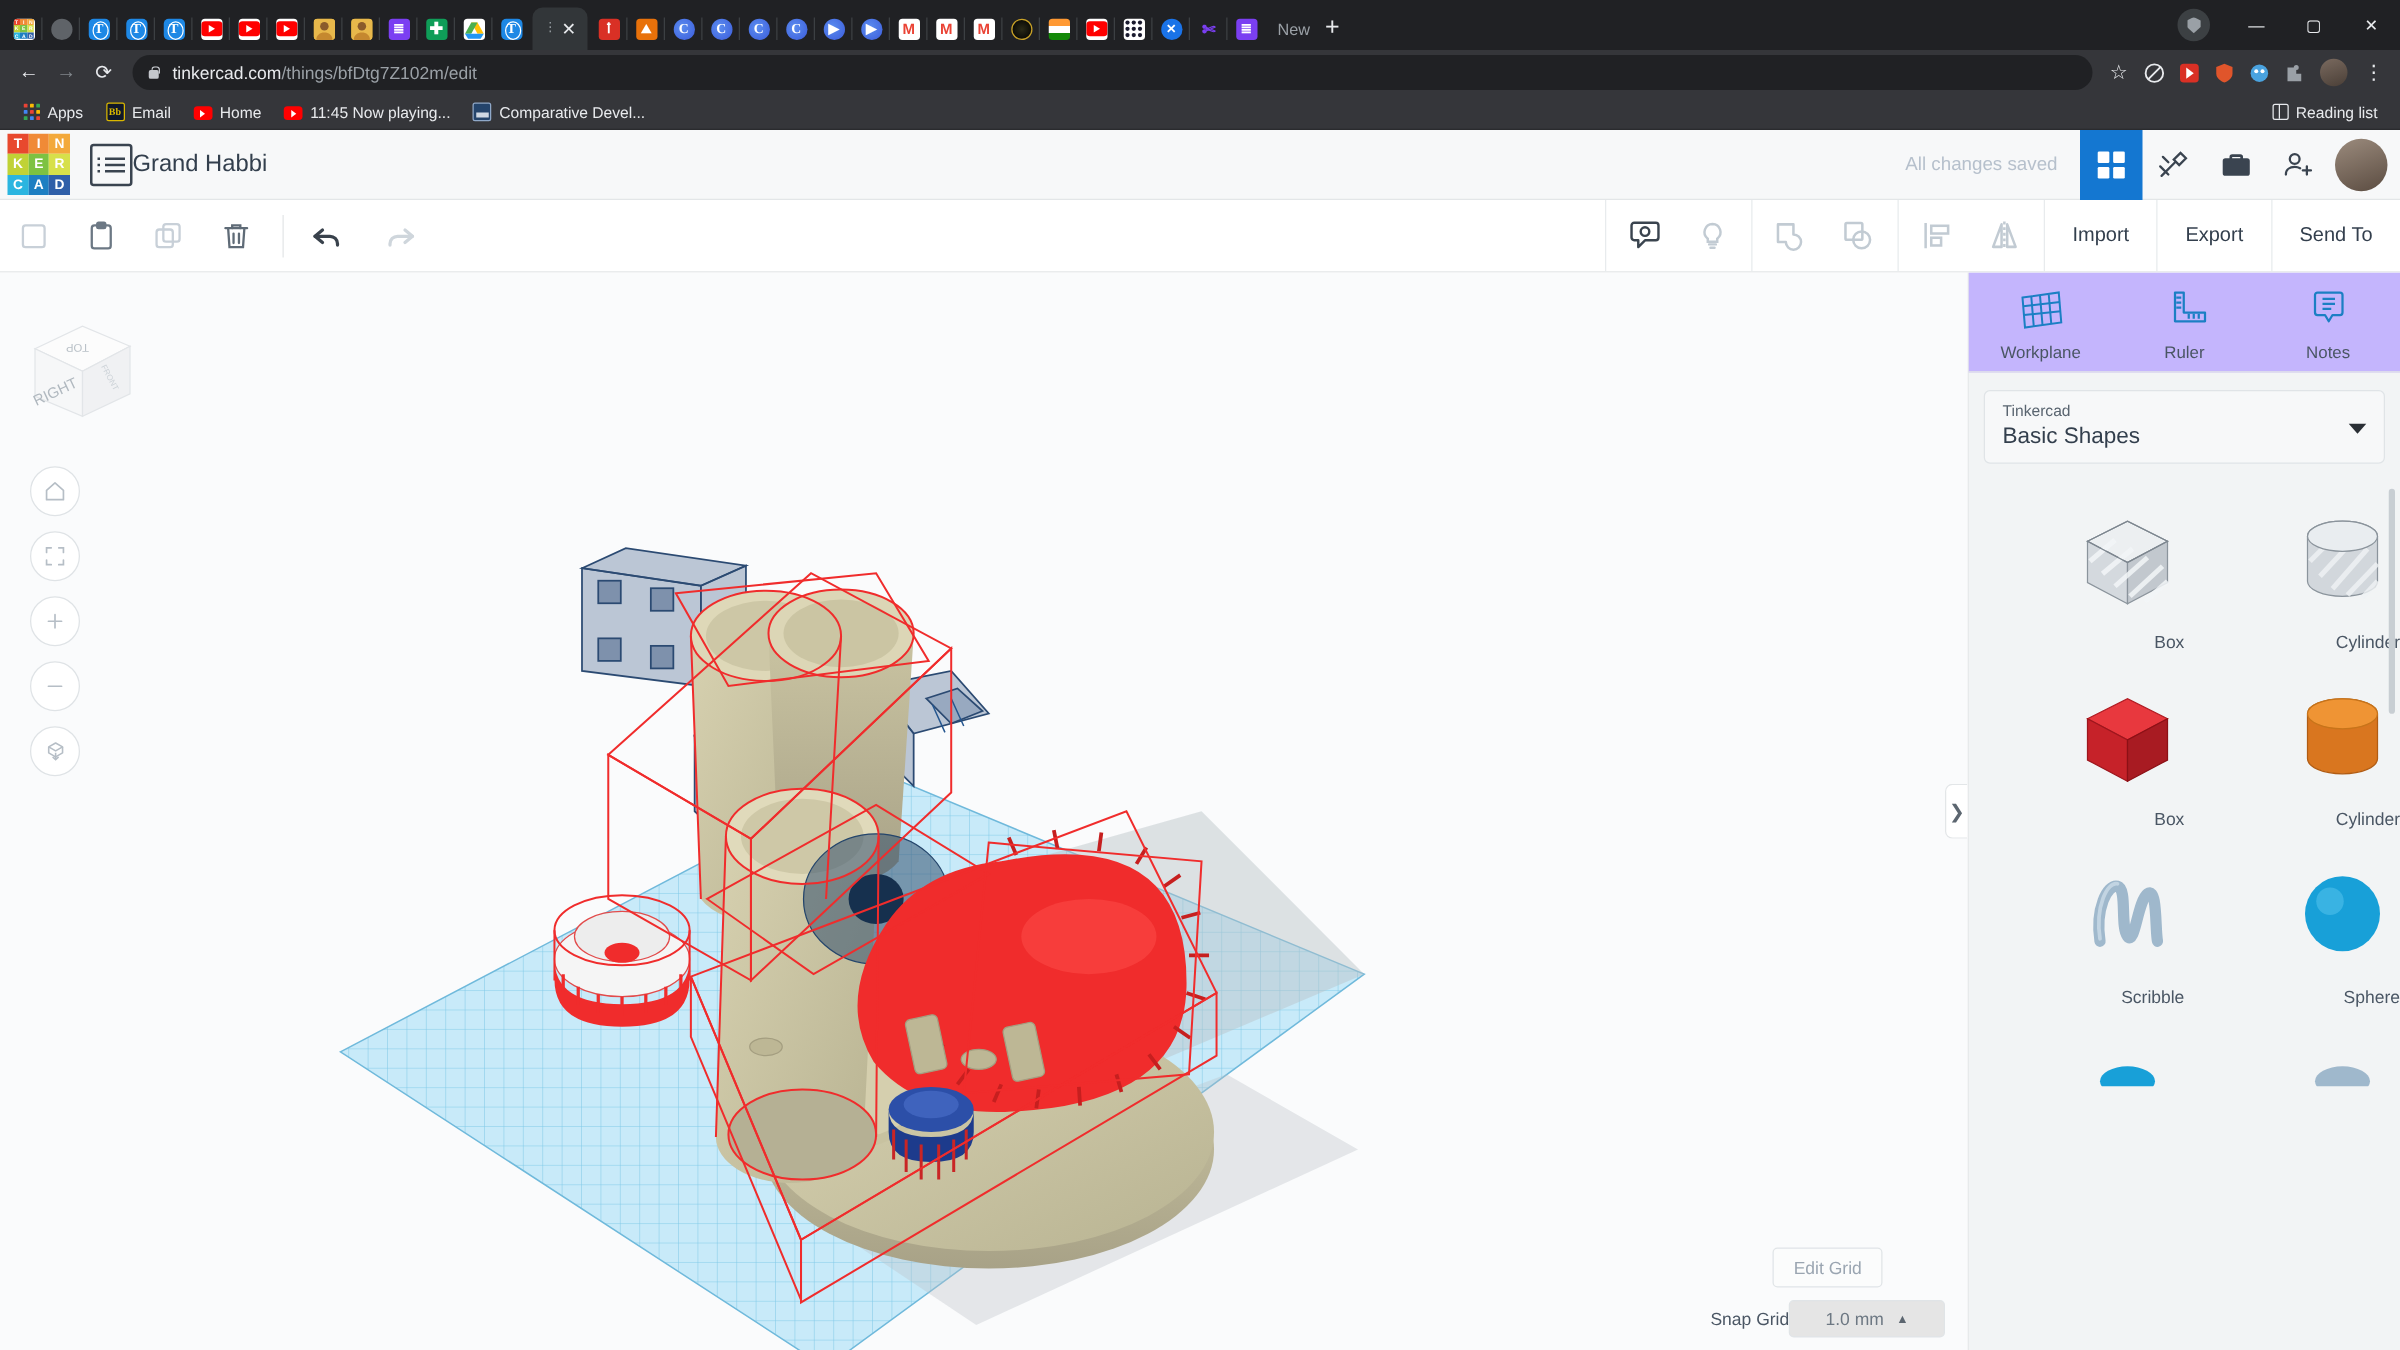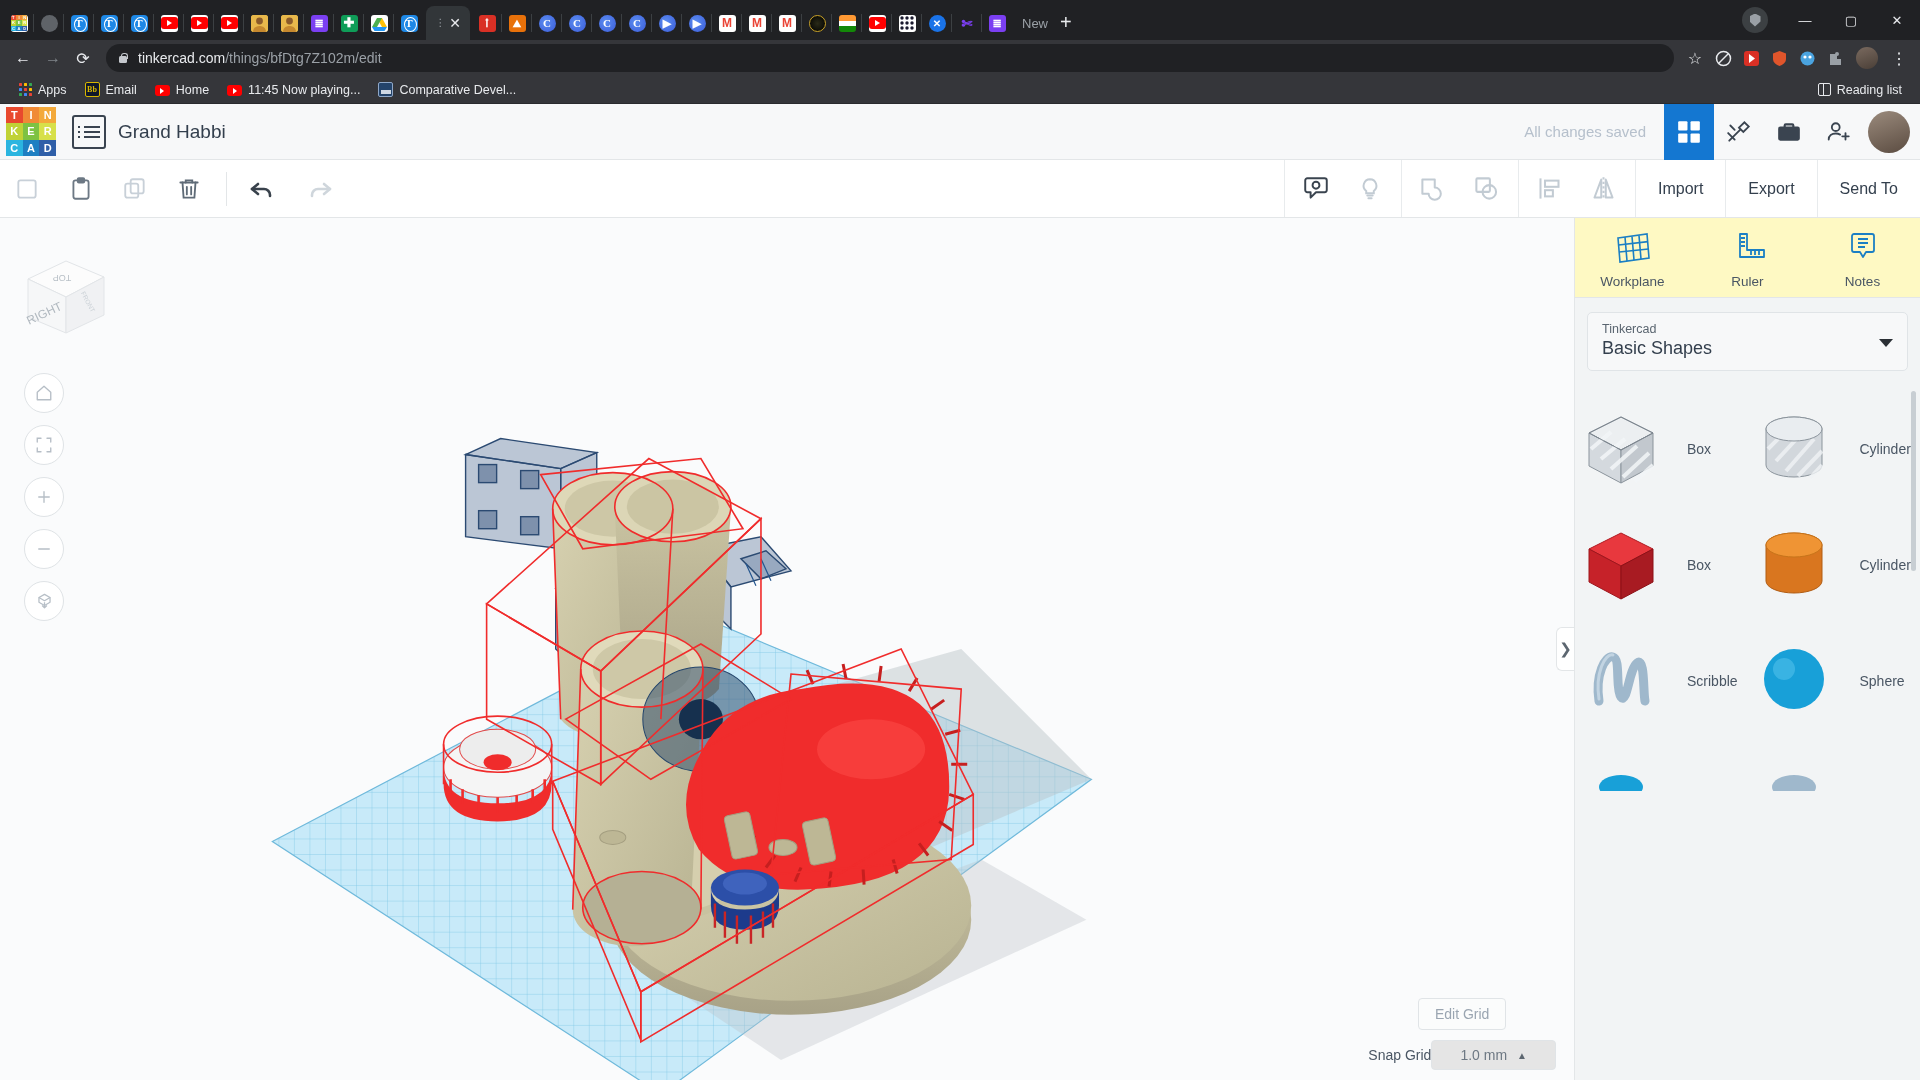--- a/index.html
+++ b/index.html
@@ -123,21 +123,21 @@
              grid-template-columns:repeat(3,1fr); grid-template-rows:repeat(3,1fr);
              flex:0 0 50px; }
   .tc-logo i { font-style:normal; color:#fff; font-size:11px; font-weight:bold;
                display:flex; align-items:center; justify-content:center;
                font-family:"Liberation Sans",sans-serif; }
   .dash-btn { width:34px; height:34px; border:2px solid #3a4450; border-radius:3px;
               display:flex; flex-direction:column; justify-content:center; gap:3px; padding:0 4px;
               margin-left:8px; flex:0 0 34px; }
   .dash-btn span { display:block; height:2px; background:#3a4450; position:relative; margin-left:6px; }
   .dash-btn span:before{ content:""; position:absolute; left:-6px; top:0; width:2px; height:2px; background:#3a4450;}
-  .proj-title { font-size:19px; color:#333f4d; margin-left:12px; font-weight:normal; }
+  .proj-title { font-size:19px; color:#333f4d; margin-left:0; font-weight:normal; }
   .saved { margin-left:auto; color:#b6c0cc; font-size:15px; padding-right:18px; }
   .hdr-btn { width:50px; height:56px; display:flex; align-items:center; justify-content:center; }
   .hdr-btn.active { background:#1477d1; }
   .hdr-ico { width:26px; height:26px; }
   .avatar-lg { width:42px; height:42px; border-radius:50%;
                background:linear-gradient(160deg,#9b8b7d,#5b4c41); margin:0 10px 0 4px; flex:0 0 42px; }
 
   .tc-toolbar { height:58px; background:#fff; display:flex; align-items:center;
                 border-bottom:1px solid #e3e6e8; flex:0 0 58px; position:relative; }
   .tb-ico { width:48px; height:44px; display:flex; align-items:center; justify-content:center;
@@ -164,34 +164,34 @@
   .snapsel { border:1px solid #e0e4e7; border-radius:4px; background:#e5e5e5; color:#6d7883;
              font-size:14px; padding:6px 28px; display:flex; align-items:center; gap:10px; }
   .panel-toggle { position:absolute; right:0; top:50%; transform:translateY(-50%);
                   width:18px; height:44px; background:#fff; border:1px solid #e3e6e8; border-right:none;
                   border-radius:6px 0 0 6px; display:flex; align-items:center; justify-content:center;
                   color:#5c6670; font-size:15px; z-index:5; }
 
   
   .shapes-panel { width:346px; flex:0 0 346px; background:#f2f4f5; border-left:1px solid #e3e6e8;
                   display:flex; flex-direction:column; }
-  .tools-row { display:flex; background:#fef9c3; padding:10px 0 8px; border-bottom:1px solid #e3e6e8; }
+  .tools-row { display:flex; background:#c4b5fd; padding:10px 0 8px; border-bottom:1px solid #e3e6e8; }
   .tool { flex:1; display:flex; flex-direction:column; align-items:center; gap:6px; }
   .tool-label { font-size:13.5px; color:#4a5664; }
   .picker { margin:14px 12px 10px; background:#f7f8f9; border:1px solid #e0e4e7; border-radius:5px;
             padding:9px 14px 11px; position:relative; }
   .picker-sub { font-size:12.5px; color:#5a6570; }
   .picker-main { font-size:18px; color:#333f4d; margin-top:2px; }
   .picker-caret { position:absolute; right:14px; top:50%; margin-top:-3px;
                   border-left:7px solid transparent; border-right:7px solid transparent;
                   border-top:8px solid #2a2f35; }
   .shapes-scroll { flex:1; overflow:hidden; position:relative; padding:8px 0 0; }
   .shape-row { display:flex; }
-  .shape-cell { flex:1; display:flex; align-items:center; justify-content:flex-start;
-                padding:14px 0 10px; gap:20px; }
+  .shape-cell { flex:1; display:flex; flex-direction:column; align-items:flex-end; justify-content:flex-start;
+                padding:14px 0 10px; gap:10px; }
   .shape-name { font-size:14px; color:#4a5664; }
   .sbar { position:absolute; right:4px; top:10px; width:5px; height:180px; background:#c8ced3; border-radius:3px; }
 </style>
 </head>
 <body>
 
 <div id="browser">
 
   <div class="tabstrip">
     <div id="pinned-before" style="display:flex;align-items:flex-end;height:40px;">

